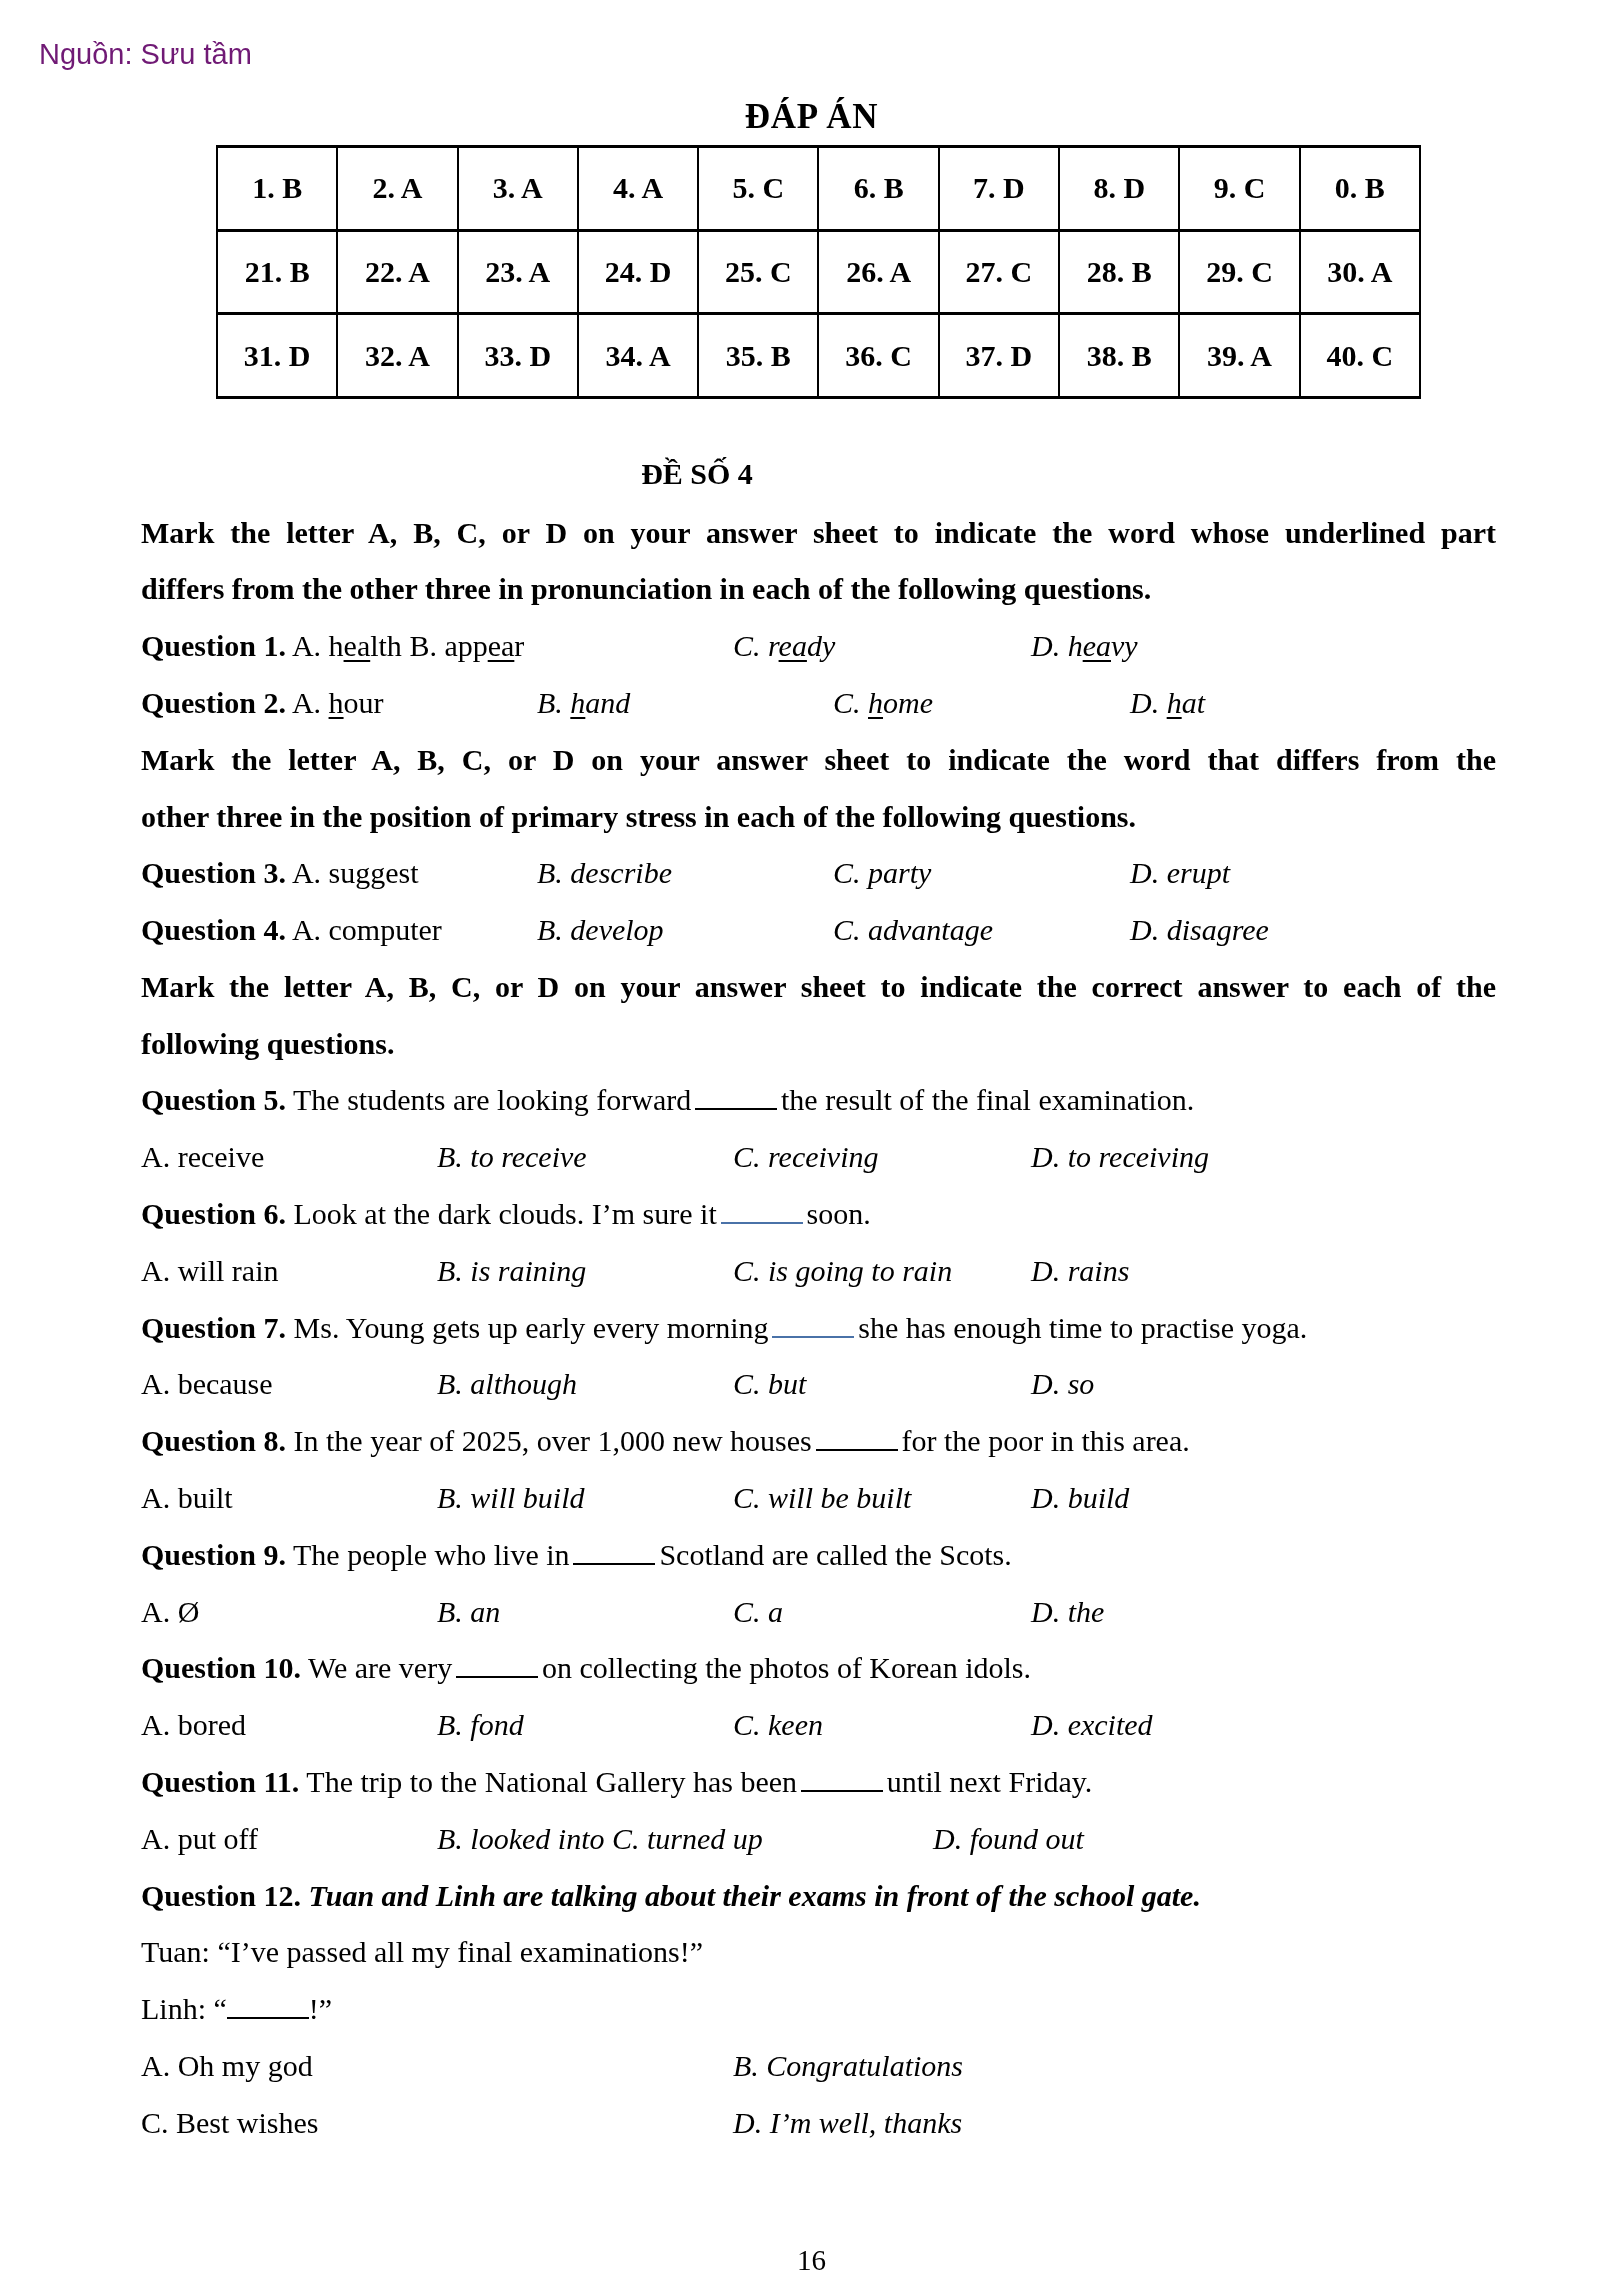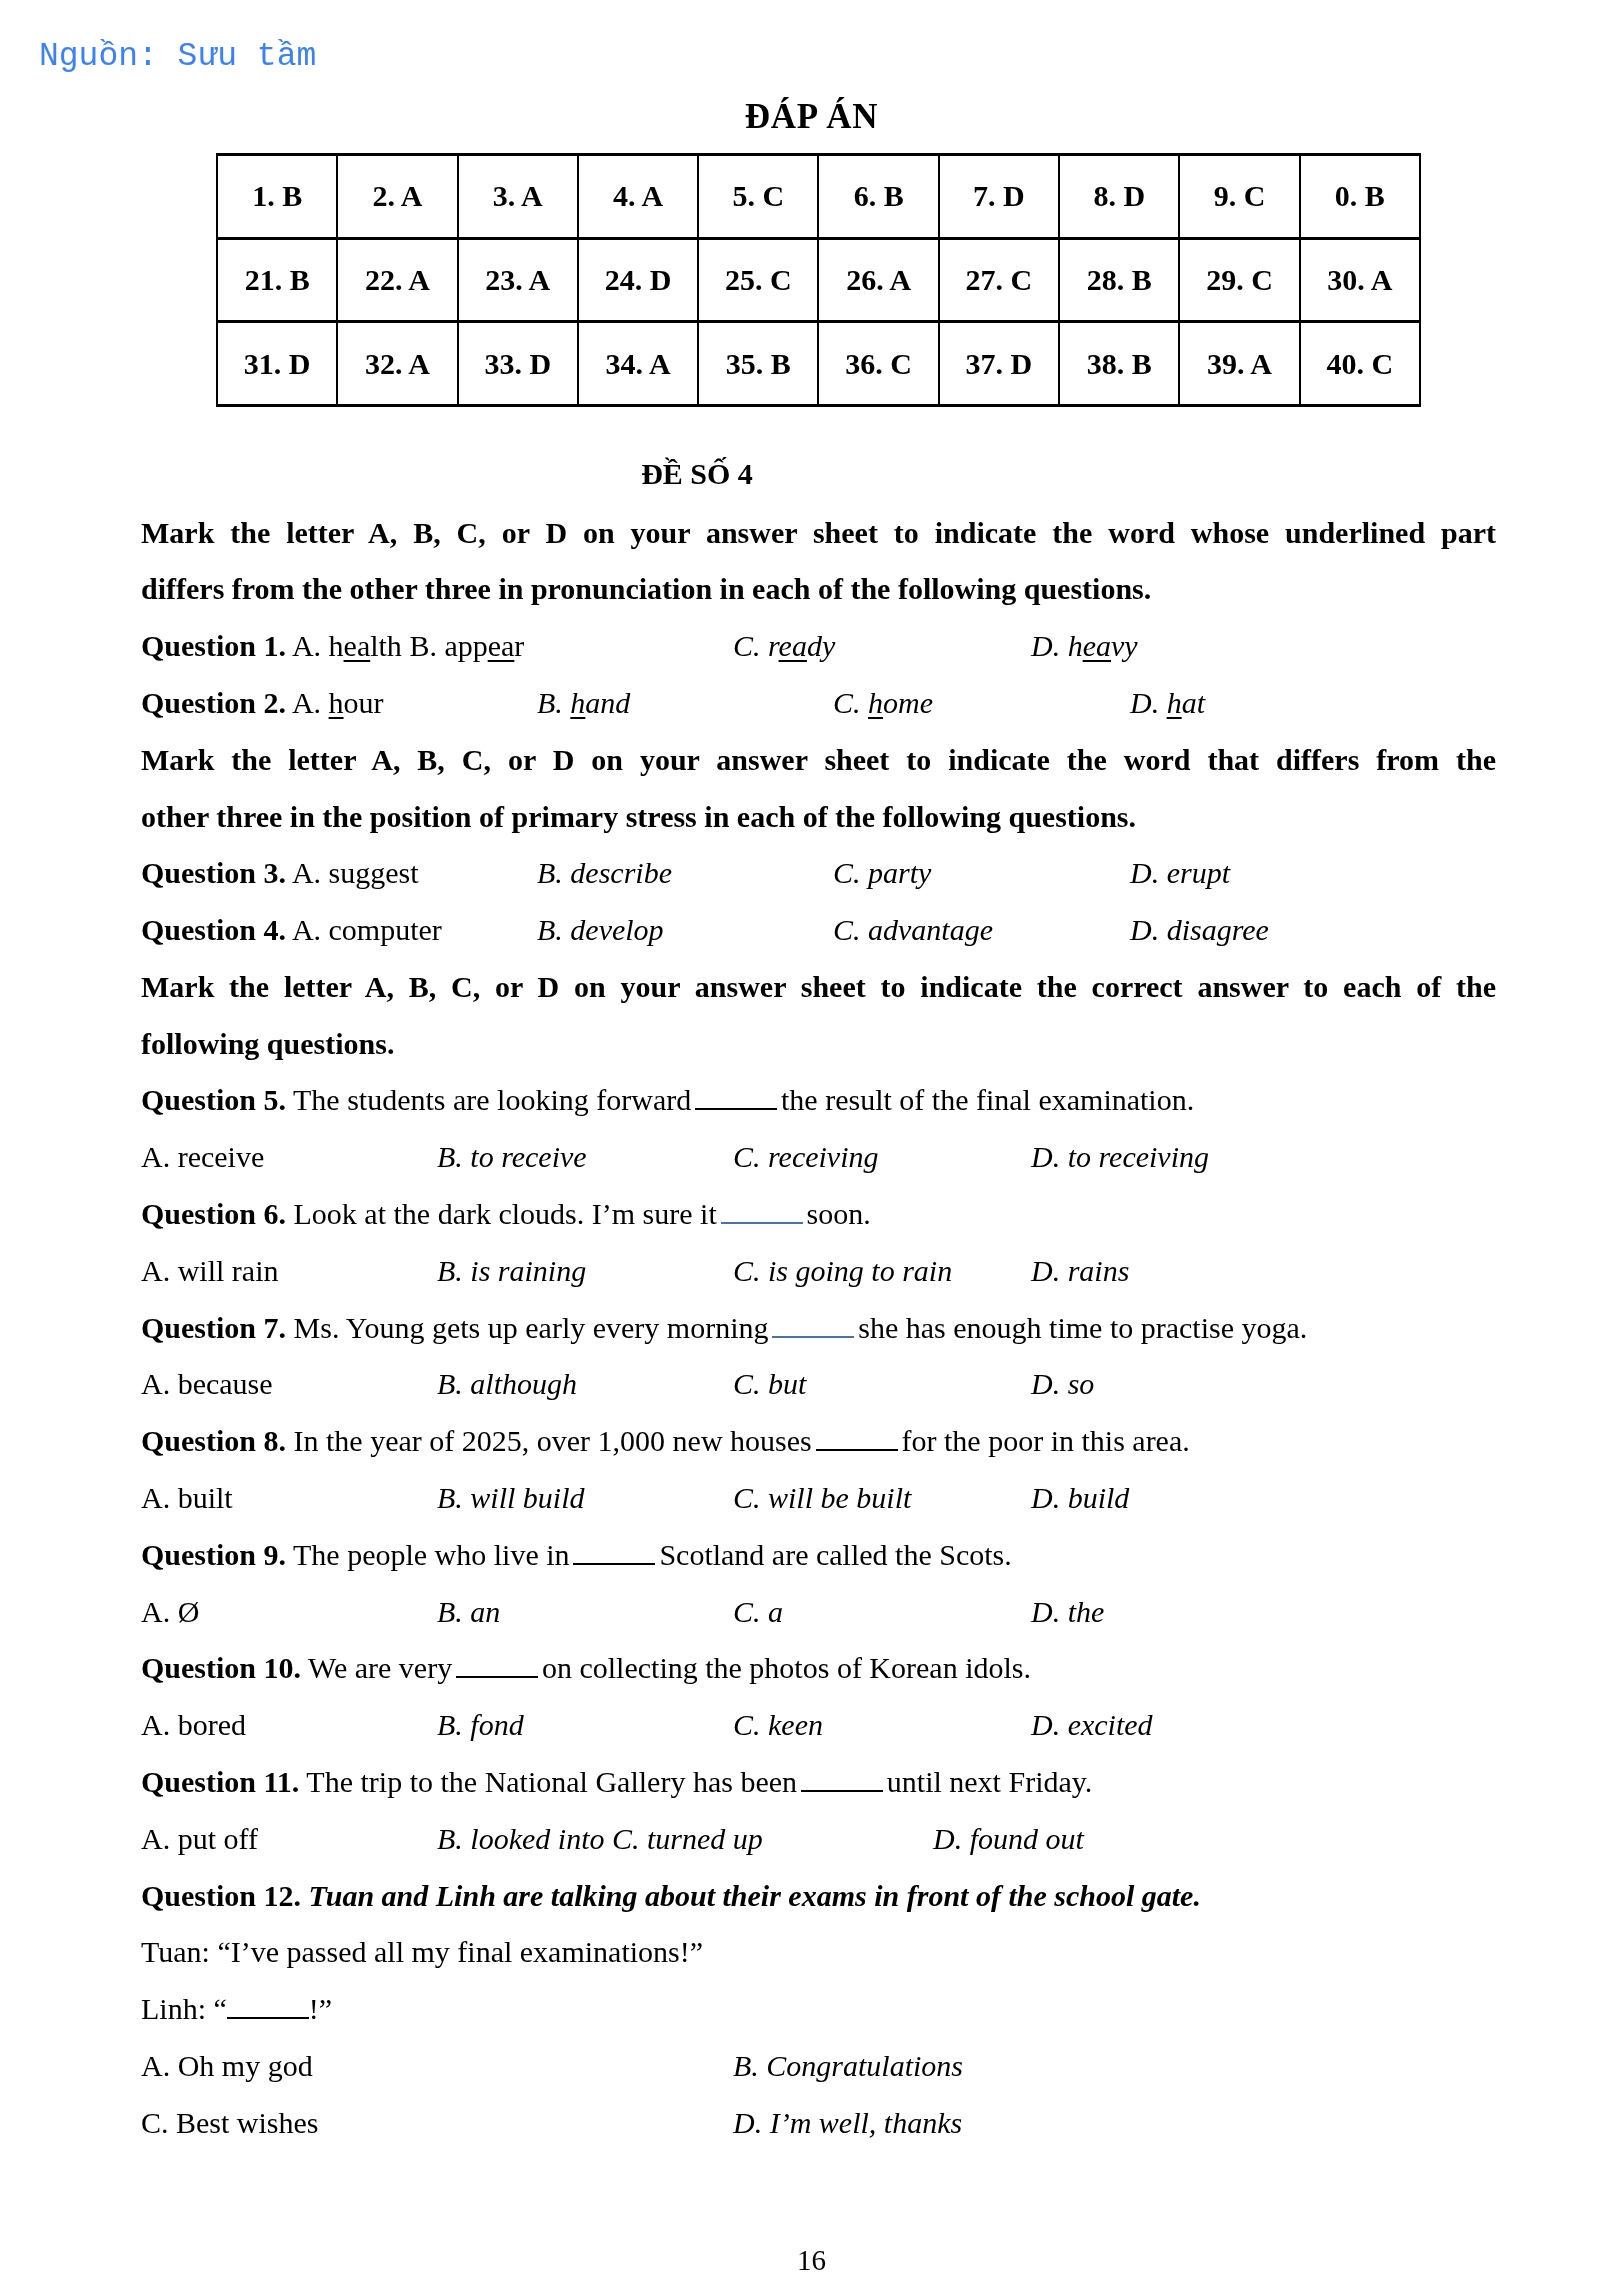--- a/index.html
+++ b/index.html
@@ -2,31 +2,31 @@
 <html style="font-size:10.5px"><head>
 <meta charset="utf-8">
 <style>
   html, body { margin: 0; padding: 0; background: #ffffff; }
   body {
     width: 1623px; height: 2295px; position: relative; overflow: hidden;
     font-family: "Liberation Serif", "DejaVu Serif", serif; color: #000;
   }
   .source {
     position: absolute; left: 39px; top: 38px;
-    font-family: Liberation Mono, monospace;
-    font-size: 33px; color: #3b82f6;
+    font-family: Liberation Sans, sans-serif;
+    font-size: 29px; color: #701a75;
   }
   .title {
     position: absolute; left: 0; width: 1623px; text-align: center;
     font-weight: bold; font-size: 35px; top: 97px; letter-spacing: 0.7px;
   }
   table.answers {
     position: absolute; left: 216px; top: 145px; width: 1205px; height: 254px;
     border-collapse: collapse; table-layout: fixed;
-    border-top: 3.9px solid #000; border-bottom: 3.9px solid #000; margin-top: 8px;
+    border-top: 3.9px solid #000; border-bottom: 3.9px solid #000;
   }
   table.answers td {
     border-left: 2.6px solid #000; border-right: 2.6px solid #000;
     border-top: 3.9px solid #000; border-bottom: 3.9px solid #000;
     text-align: center; vertical-align: middle;
     font-weight: bold; font-size: 30px; height: 55px; padding: 0;
   }
   .subtitle {
     position: absolute; left: 0; width: 1394px; text-align: center;
     font-weight: bold; font-size: 30px; top: 457px;

